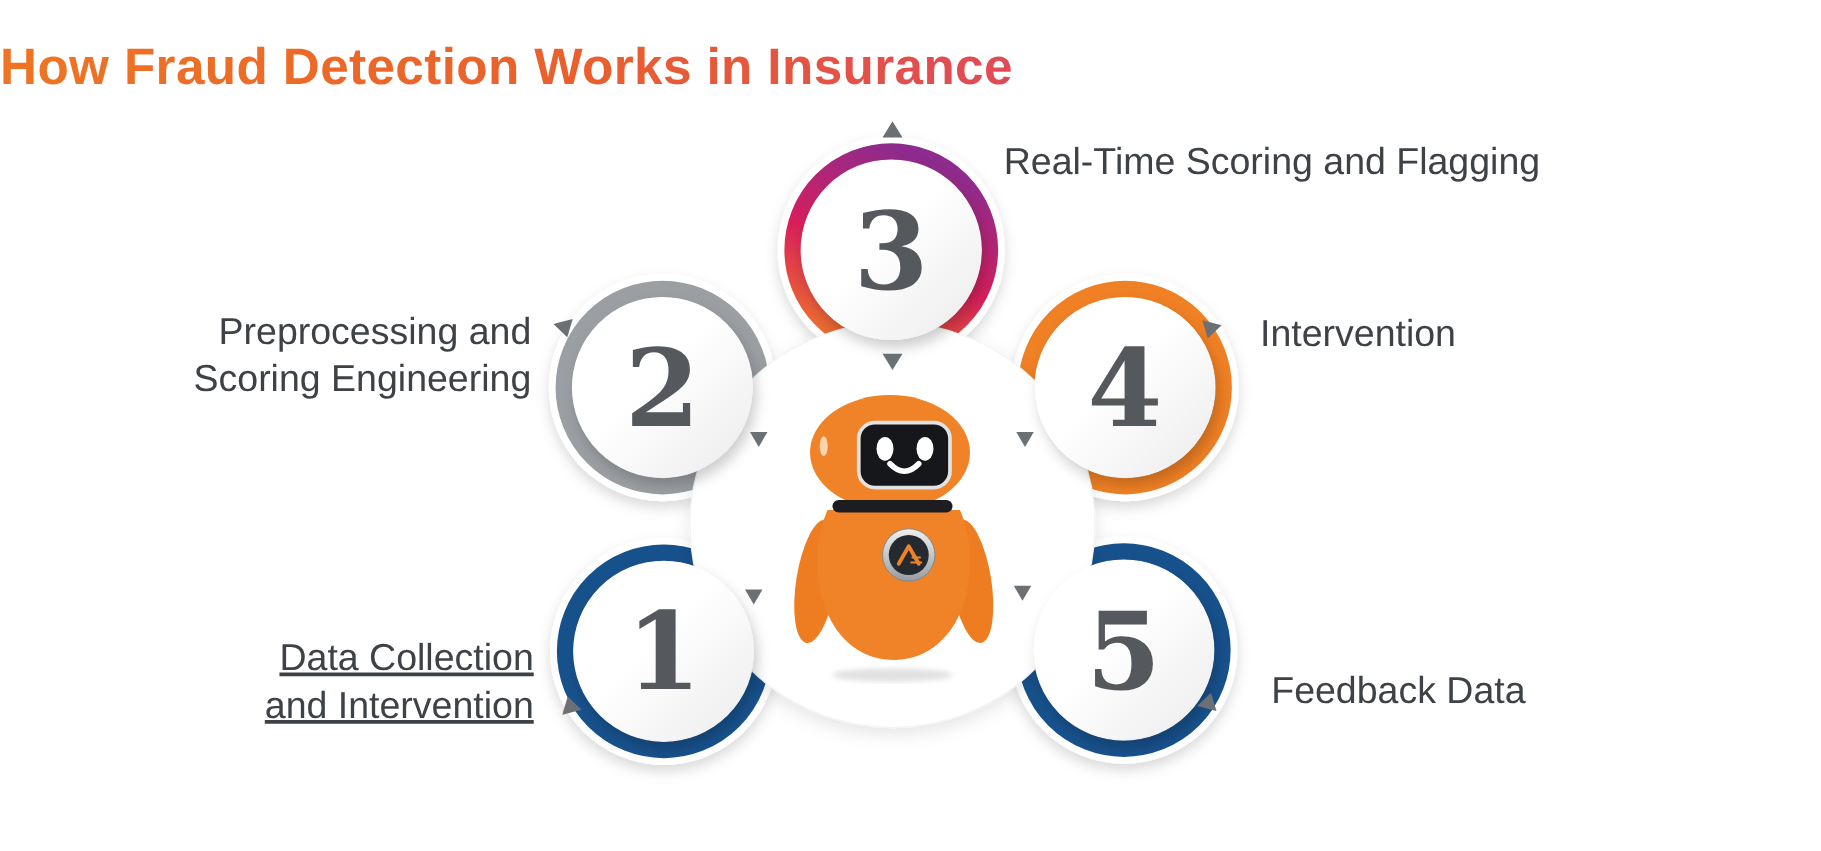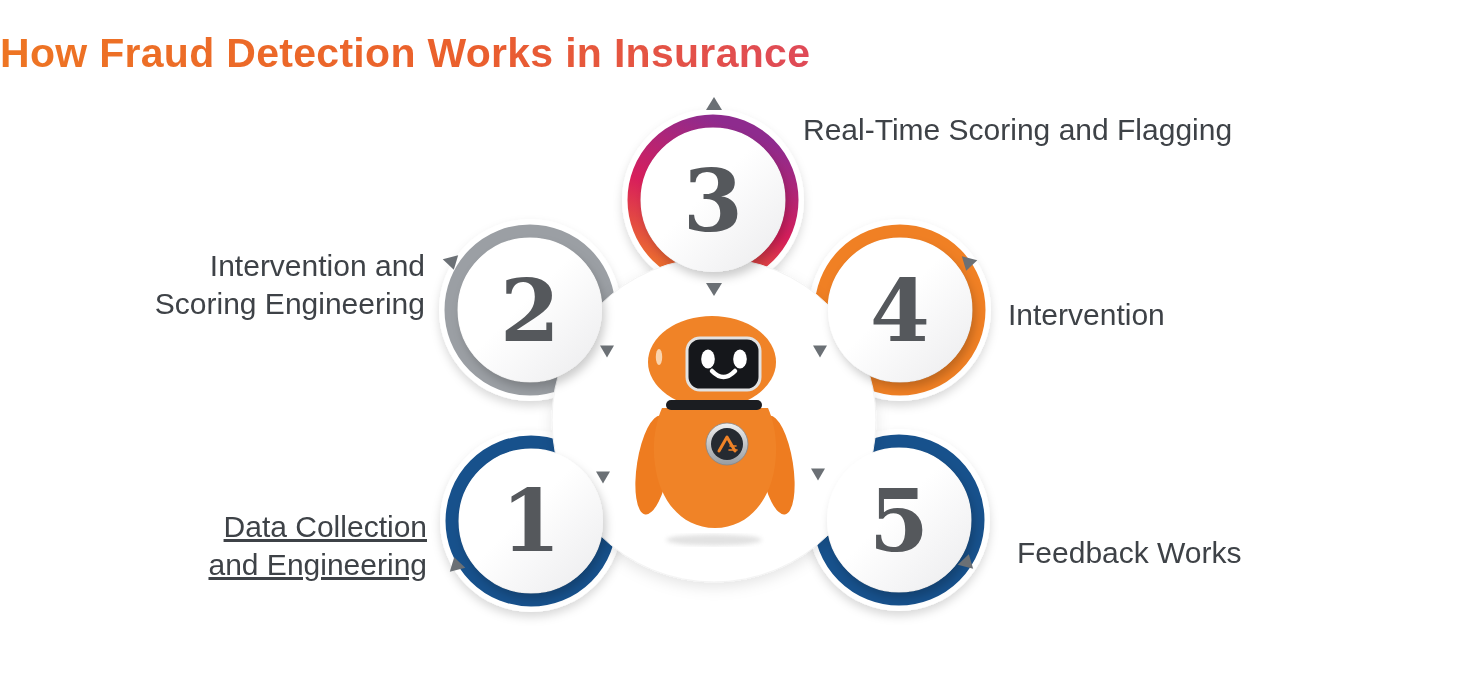--- a/index.html
+++ b/index.html
@@ -122,33 +122,33 @@
       <polygon points="-7,5.5 7,5.5 0,-6.5" transform="translate(818 474) rotate(180)"></polygon>
       <polygon points="-8,6 8,6 0,-7" transform="translate(456 564) rotate(-15)"></polygon>
       <polygon points="-8,6 8,6 0,-7" transform="translate(967 561) rotate(15)"></polygon>
     </g>
   </svg>
 
   <div class="title">How Fraud Detection Works in Insurance</div>
 
   <div class="step-label align-right" style="right:1030px;top:508px;text-decoration:underline;">
     <span>Data Collection</span>
-    <span>and Engineering</span>
+    <span>and Intervention</span>
   </div>
 
   <div class="step-label align-right" style="right:1032px;top:247px;">
-    <span>Intervention and</span>
+    <span>Preprocessing and</span>
     <span>Scoring Engineering</span>
   </div>
 
   <div class="step-label" style="left:803px;top:111px;text-align:center;">
     <span>Real-Time Scoring and Flagging</span>
   </div>
 
-  <div class="step-label" style="left:1008px;top:249px;margin-top:47px;">
+  <div class="step-label" style="left:1008px;top:249px;">
     <span>Intervention</span>
   </div>
 
   <div class="step-label" style="left:1017px;top:534px;">
-    <span>Feedback Works</span>
+    <span>Feedback Data</span>
   </div>
 
 </div>
 
 </body></html>

